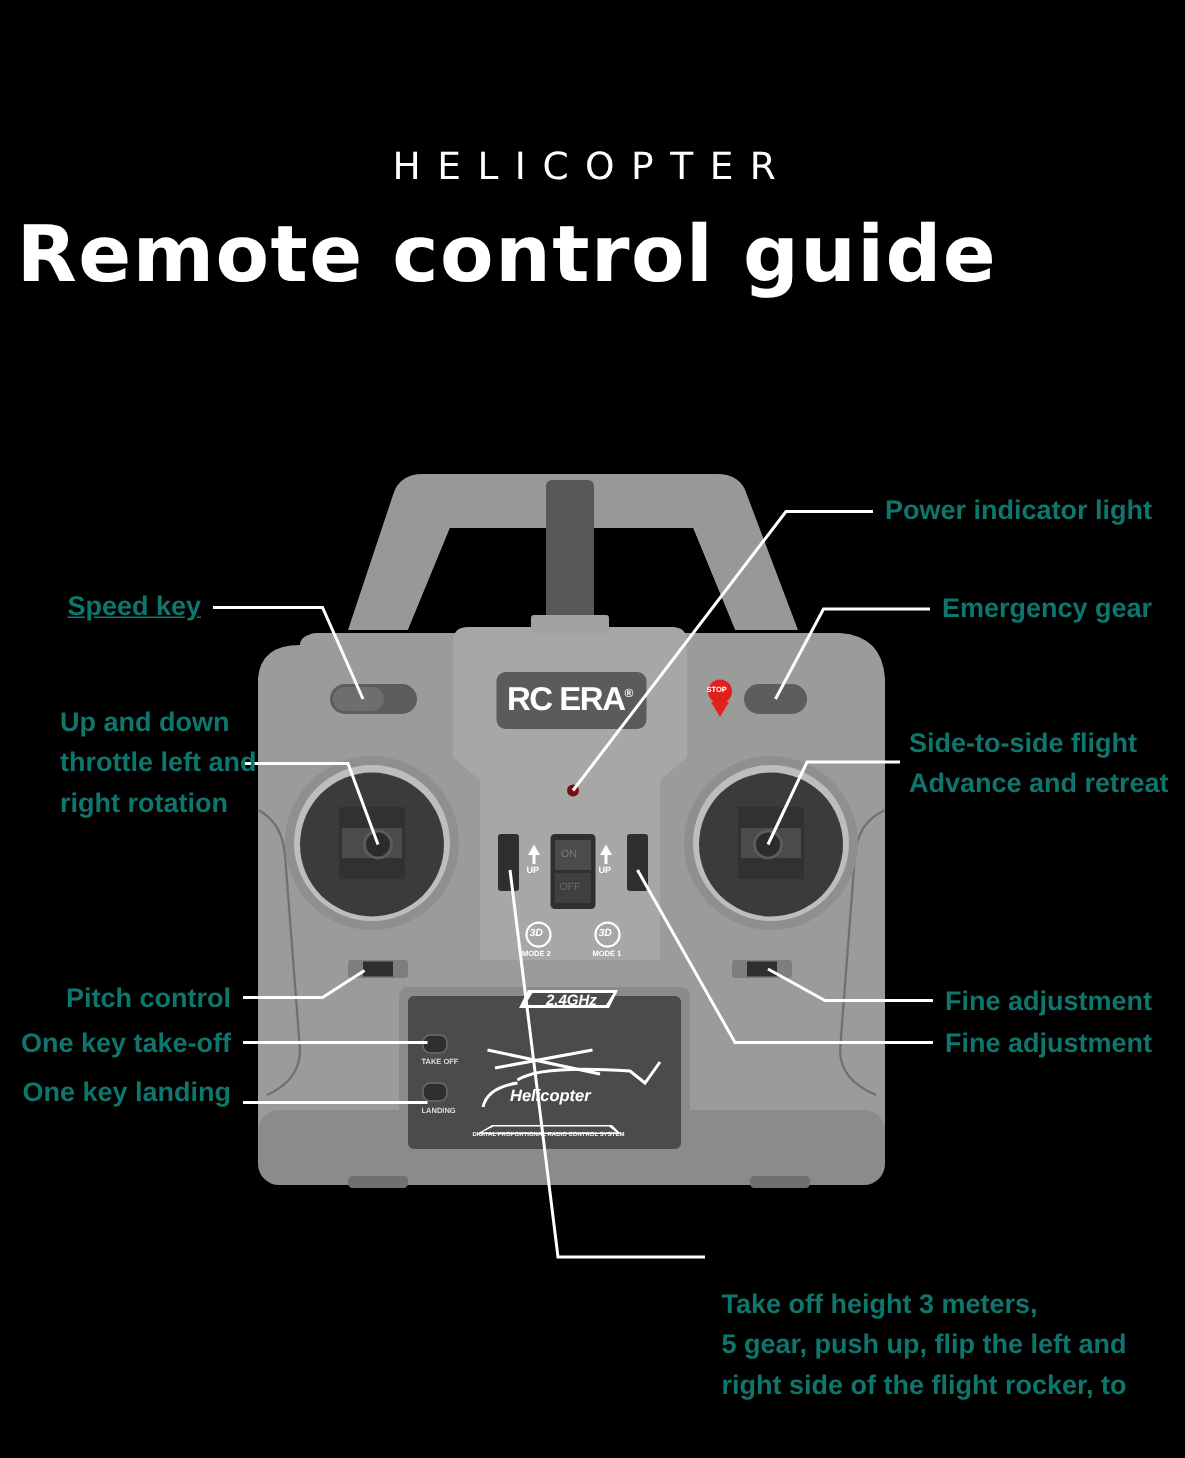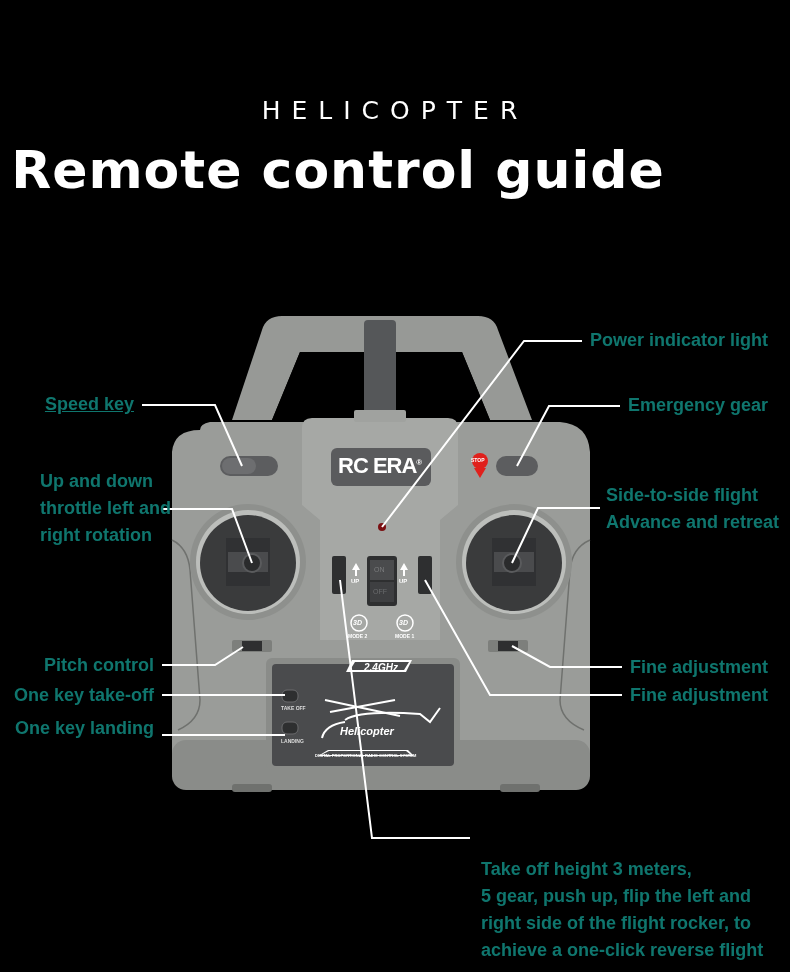--- a/index.html
+++ b/index.html
@@ -158,14 +158,13 @@
   <div>Side-to-side flight</div>
   <div>Advance and retreat</div>
 </div>
 <div class="label" style="left:630px;top:654px;">Fine adjustment</div>
 <div class="label" style="left:630px;top:682px;">Fine adjustment</div>
 
 <div class="label" style="left:481px;top:824px;margin-top:32px;">
   <div>Take off height 3 meters,</div>
   <div>5 gear, push up, flip the left and</div>
   <div>right side of the flight rocker, to</div>
-  <div>achieve a one-click reverse flight</div>
 </div>
 
 </body></html>

